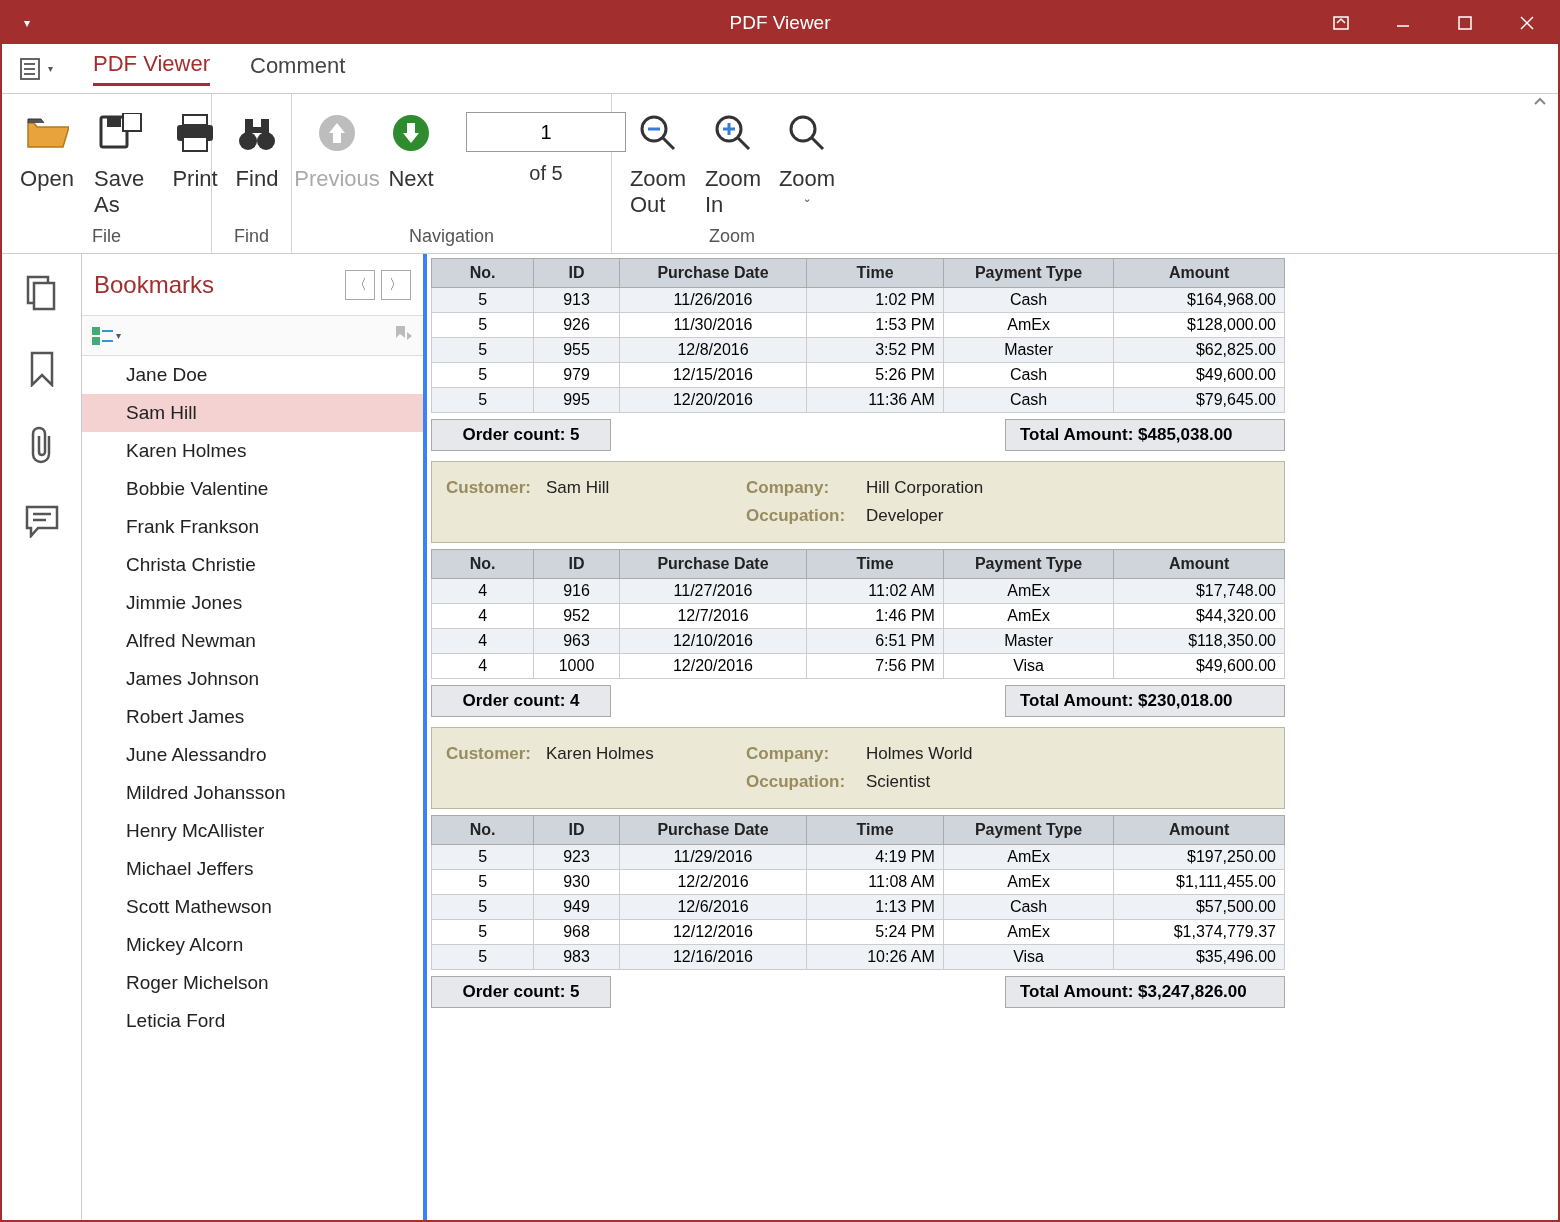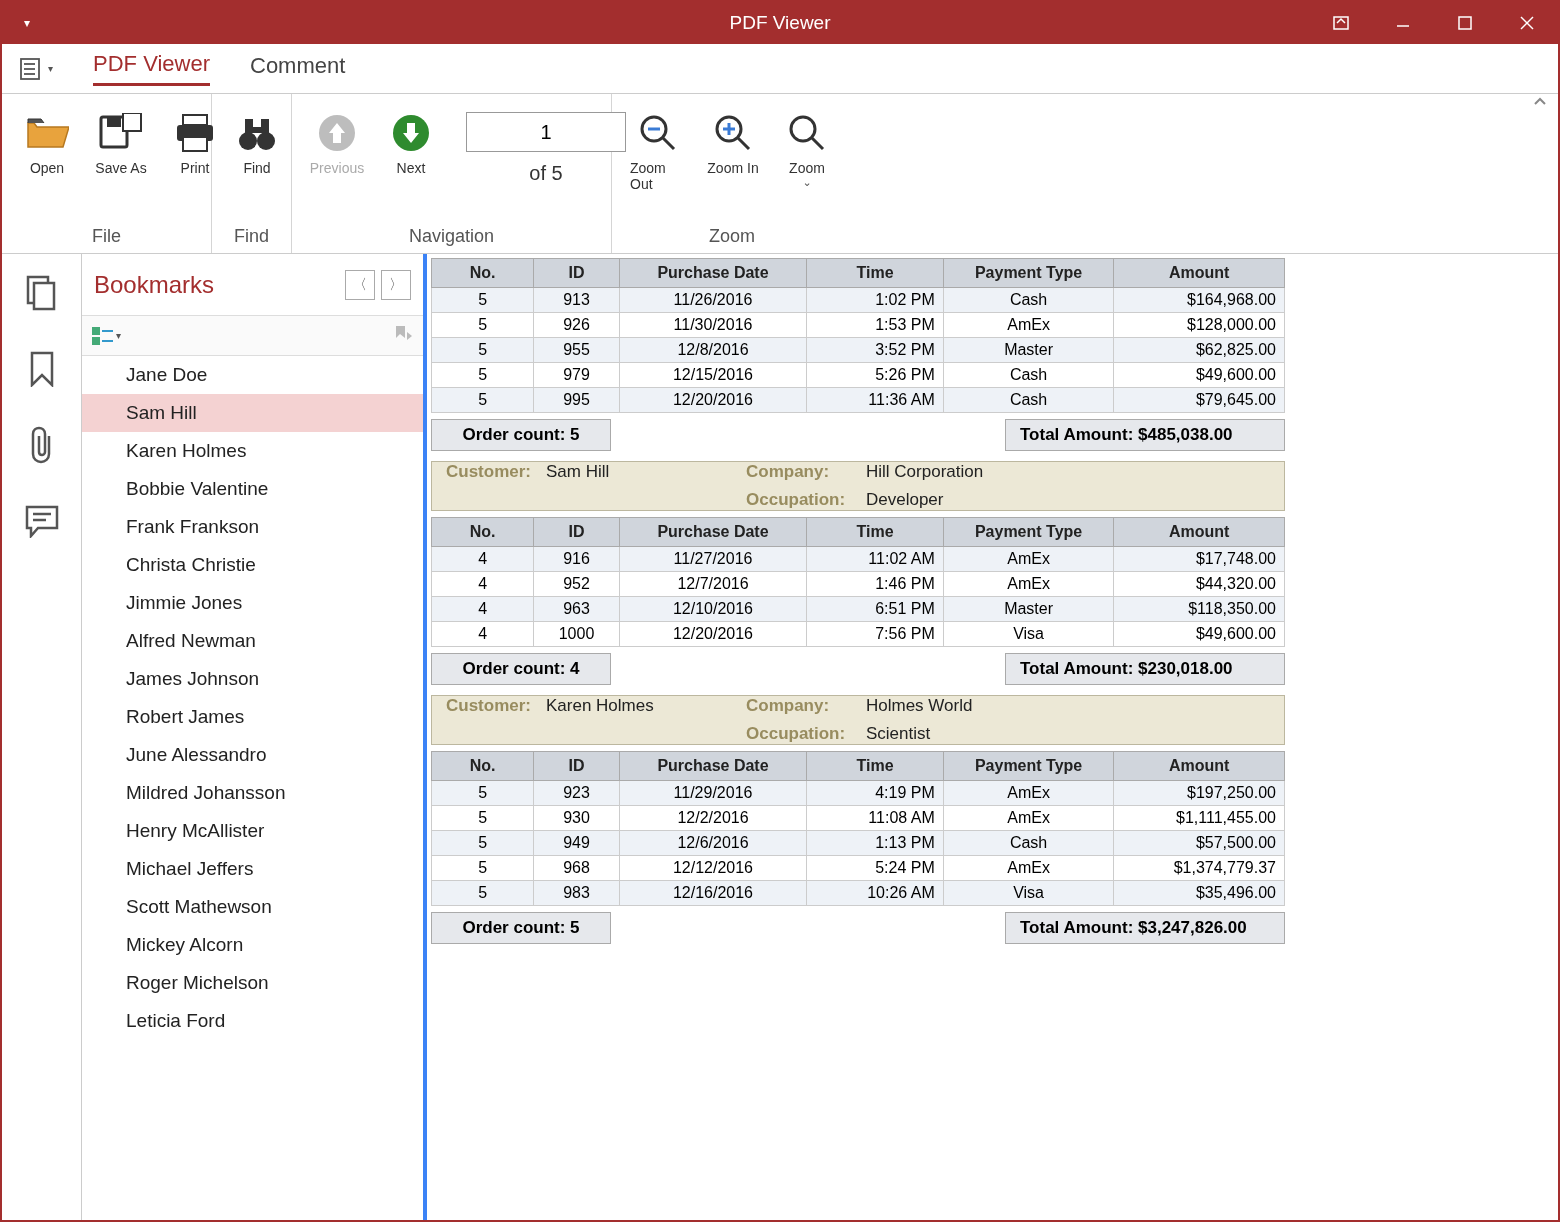--- a/index.html
+++ b/index.html
@@ -20,21 +20,21 @@
 .tabstrip .tab { font-size: 22px; color: #444; cursor: pointer; padding-bottom: 6px; }
 .tabstrip .tab.active { color: #a32e2e; border-bottom: 3px solid #a32e2e; }
 
 
 .ribbon { height: 160px; display: flex; border-bottom: 1px solid #ccc; position: relative; }
 .ribbon-group { display: flex; flex-direction: column; border-right: 1px solid #d5d5d5; }
 .ribbon-group .items { flex: 1; display: flex; align-items: flex-start; padding: 10px 8px 0; }
 .ribbon-group .group-label { text-align: center; font-size: 18px; color: #555; padding-bottom: 6px; }
 .ribbon-btn { display: flex; flex-direction: column; align-items: center; justify-content: flex-start; padding: 4px 10px; cursor: pointer; min-width: 74px; }
 .ribbon-btn .icon { height: 50px; display: flex; align-items: center; justify-content: center; }
-.ribbon-btn .label { font-size: 14px; color: #333; margin-top: 2px; }
+.ribbon-btn .label { font-size: 22px; color: #333; margin-top: 8px; }
 .ribbon-btn.disabled .label { color: #aaa; }
 .page-input { width: 160px; height: 40px; border: 1px solid #999; text-align: center; font-size: 20px; margin-top: 4px; }
 .page-total { font-size: 20px; color: #333; margin-top: 10px; text-align: center; }
 .nav-page-col { display: flex; flex-direction: column; align-items: center; padding: 4px 18px; }
 .ribbon .collapse-arrow { position: absolute; right: 6px; top: 0; width: 20px; height: 20px; cursor: pointer; }
 
 
 .body { flex: 1; display: flex; min-height: 0; }
 .sidebar-icons { width: 80px; background: #fff; border-right: 1px solid #ccc; display: flex; flex-direction: column; align-items: center; padding-top: 18px; gap: 34px; }
 .sidebar-icons .side-btn { width: 42px; height: 42px; display: flex; align-items: center; justify-content: center; cursor: pointer; }
@@ -60,21 +60,21 @@
 .tbl th { background: #d0d5dc; border: 1px solid #aaa; padding: 5px 8px; font-weight: 700; color: #222; }
 .tbl td { border: 1px solid #ccc; padding: 3px 8px; text-align: center; }
 .tbl td.r { text-align: right; }
 .tbl tr.odd td { background: #eef2f7; }
 .tbl tr.even td { background: #fff; }
 
 .summary-row { display: flex; margin-top: 6px; gap: 8px; }
 .summary-box { border: 1px solid #aaa; background: #e6e8ec; padding: 5px 14px; font-size: 17px; font-weight: 700; }
 .summary-box.small { width: 180px; text-align: center; }
 
-.cust-box { border: 1px solid #bcb79f; background: #ece8d6; margin: 10px 0 6px; padding: 0 14px; font-size: 17px; display: grid; grid-template-columns: 100px 200px 120px 1fr; row-gap: 8px; }
+.cust-box { border: 1px solid #bcb79f; background: #ece8d6; margin: 10px 0 6px; padding: 16px 14px; font-size: 17px; display: grid; grid-template-columns: 100px 200px 120px 1fr; row-gap: 8px; }
 .cust-box .lbl { color: #988c5f; font-weight: 700; }
 .cust-box .val { color: #222; }
 
 
 ::-webkit-scrollbar { width: 18px; height: 18px; }
 ::-webkit-scrollbar-track { background: #f0f0f0; border: 1px solid #ddd; }
 ::-webkit-scrollbar-thumb { background: #cdcdcd; border: 1px solid #aaa; }
 ::-webkit-scrollbar-button { background: #e8e8e8; border: 1px solid #bbb; height: 18px; width: 18px; }
 </style>
 </head>

